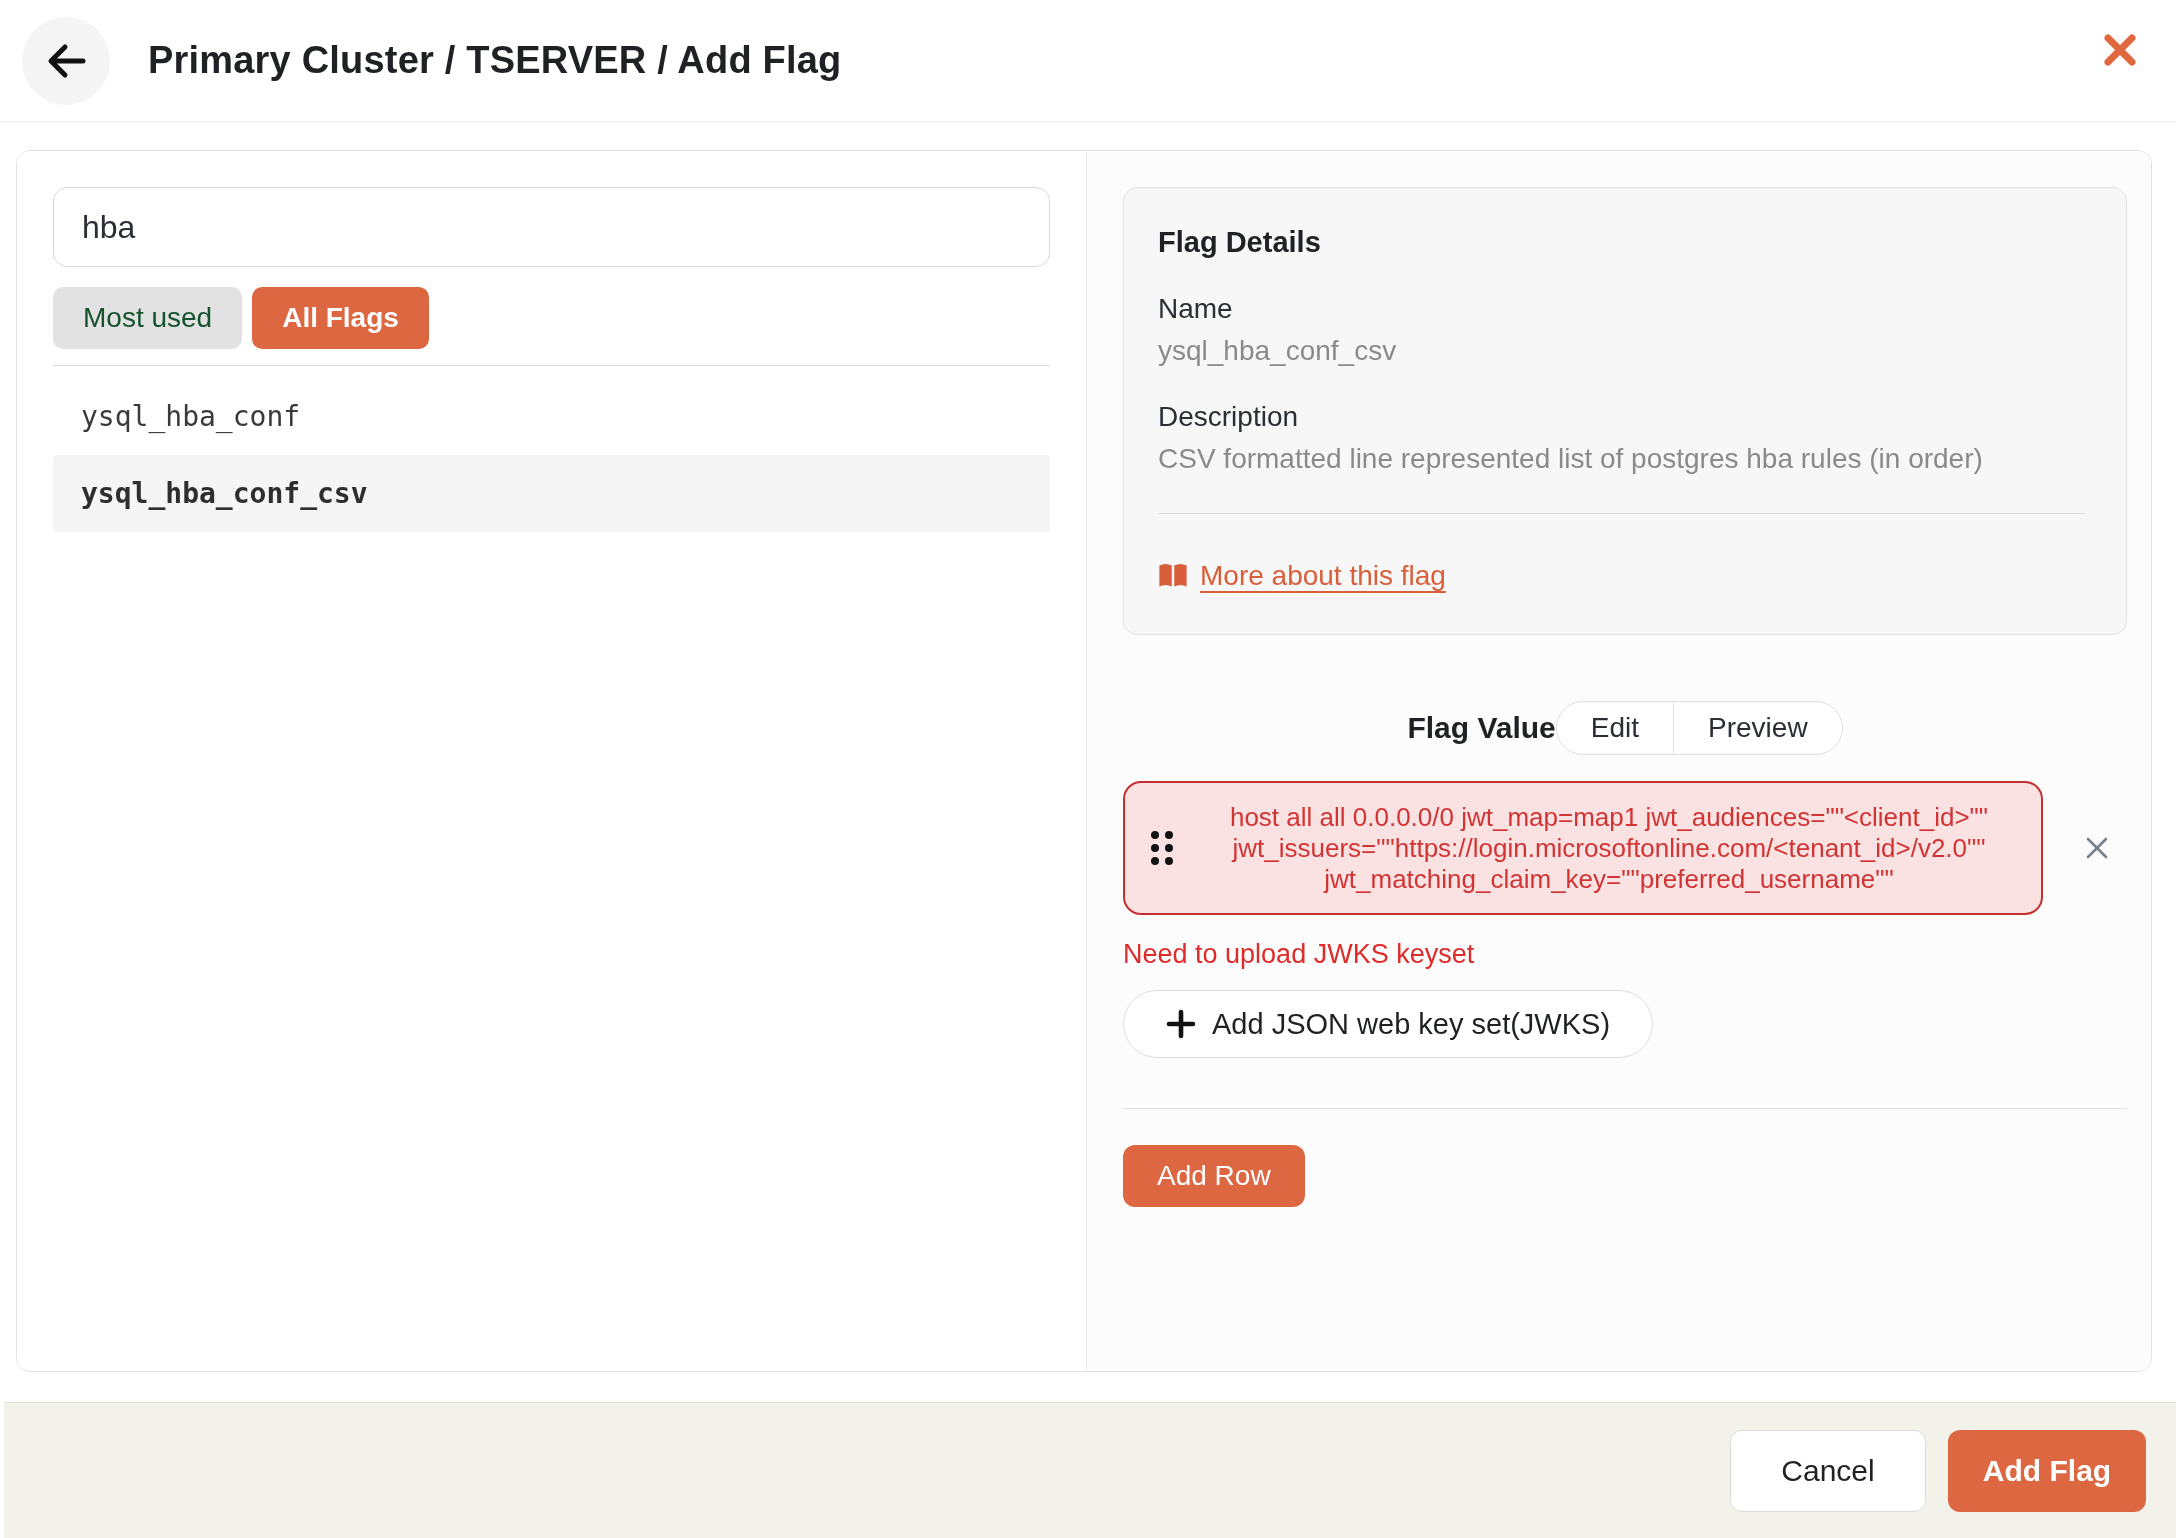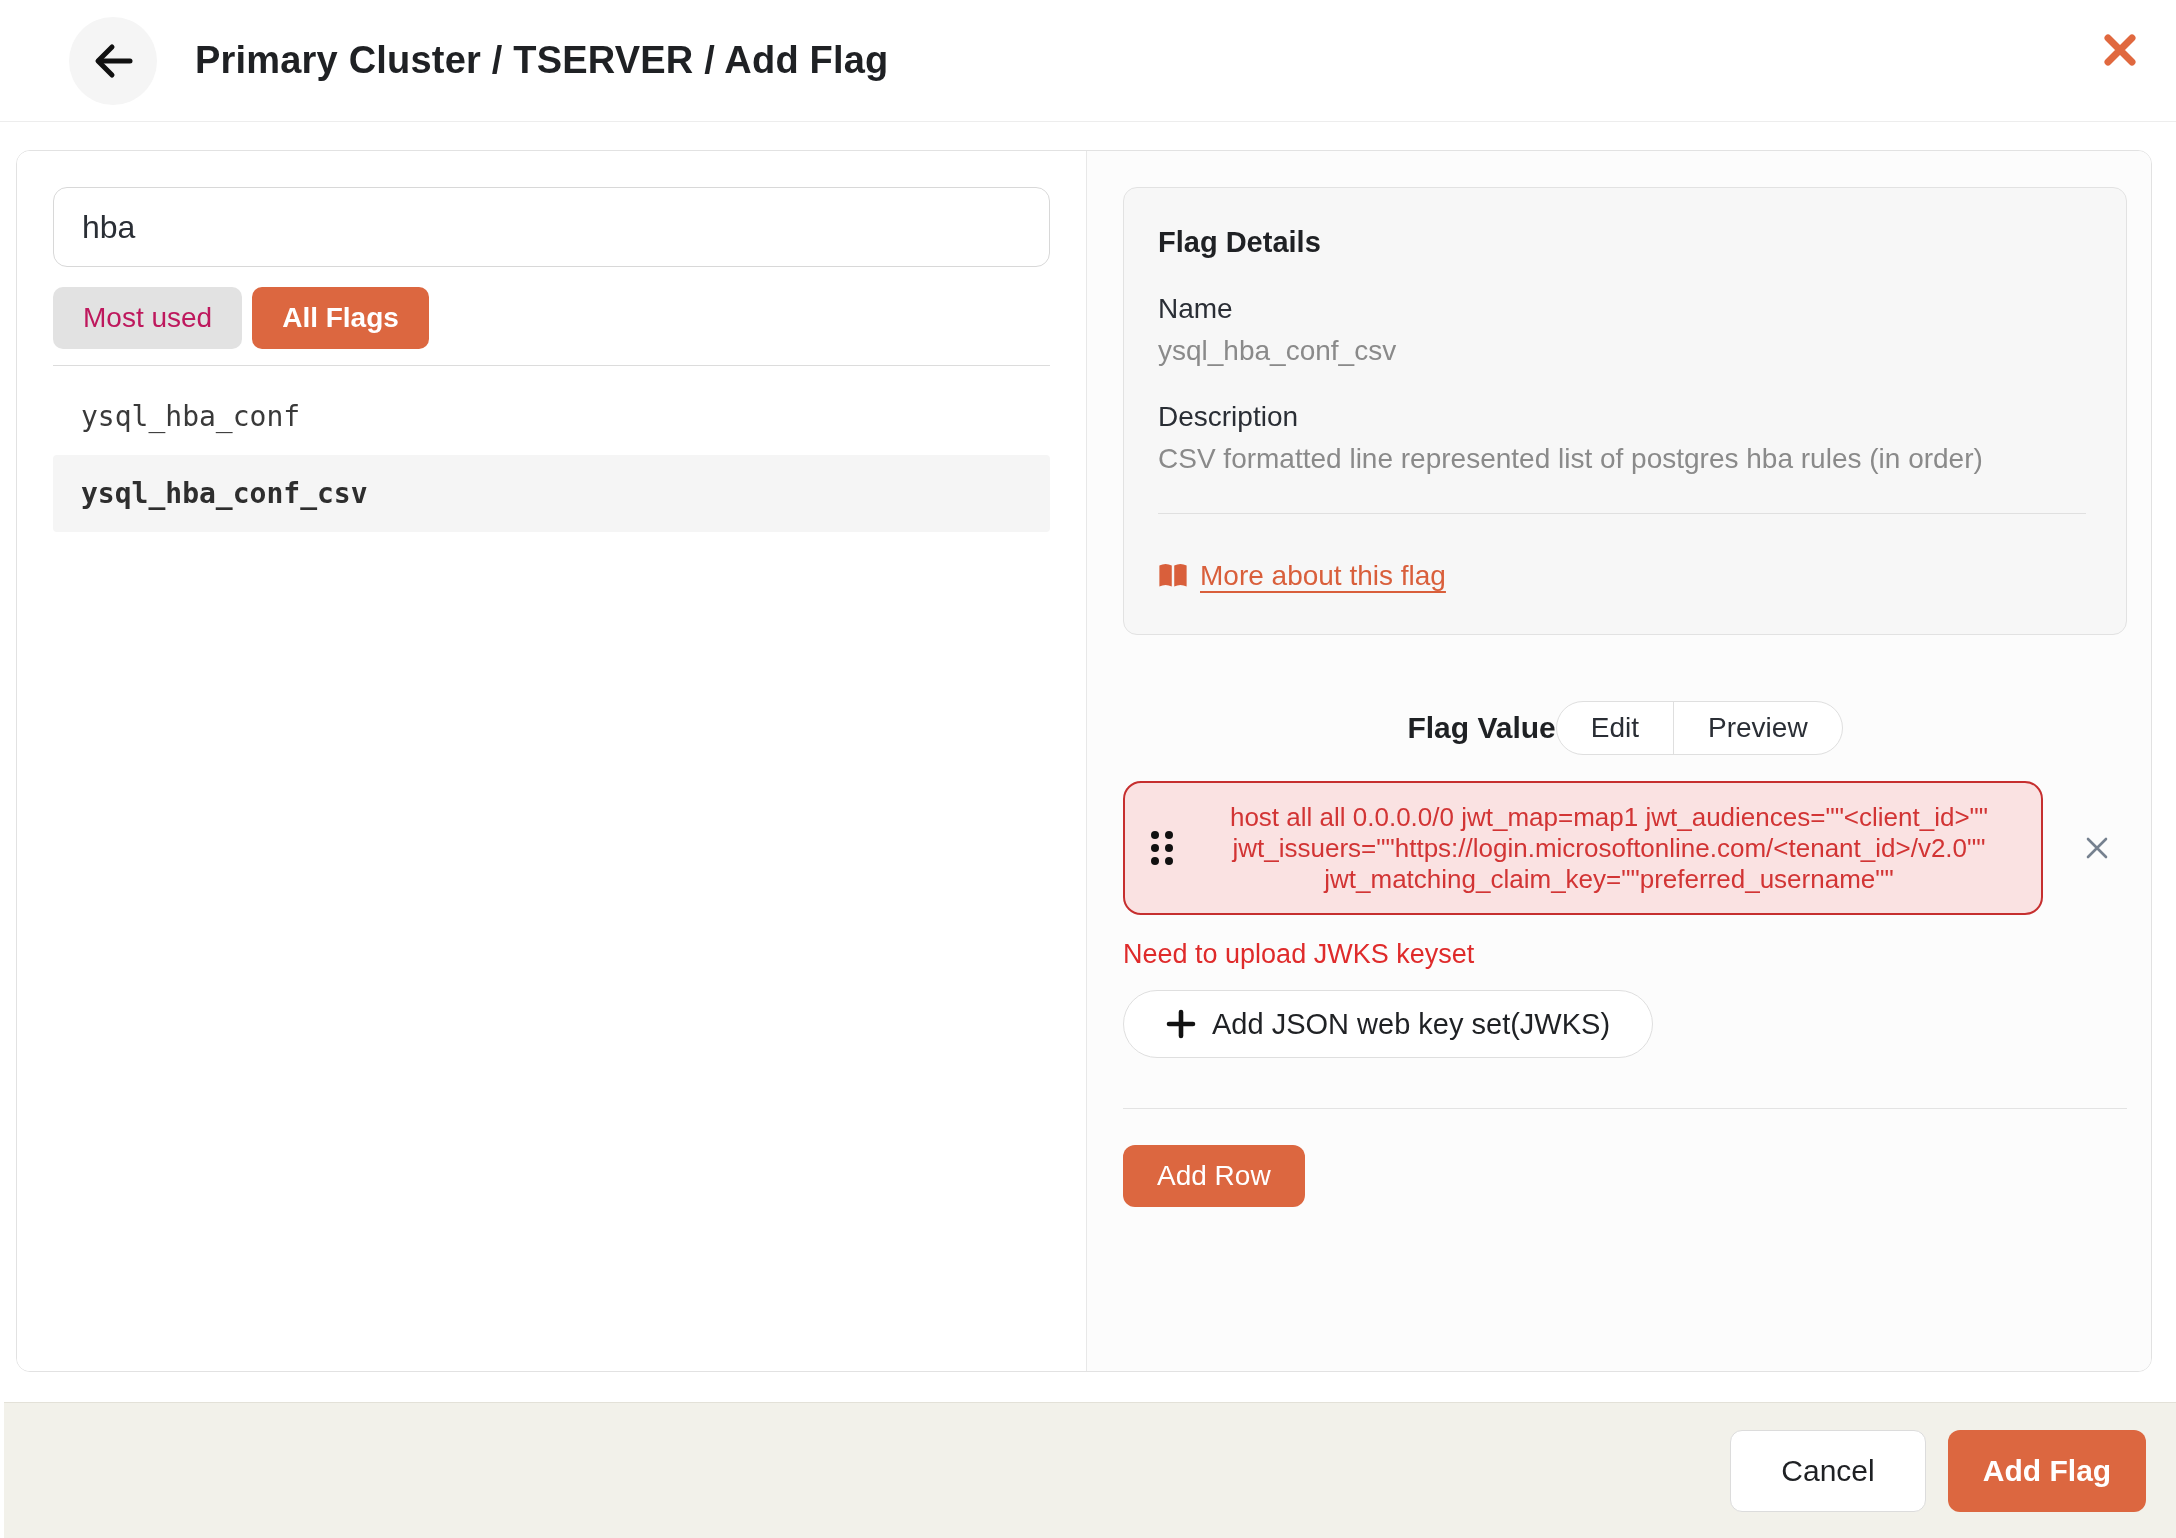--- a/index.html
+++ b/index.html
@@ -9,21 +9,21 @@
     background: #ffffff;
     font-family: "Liberation Sans", sans-serif;
     color: #232329;
     overflow: hidden;
   }
 
   
   .topbar {
     position: absolute; left: 0; top: 0; right: 0; height: 122px;
     background: #ffffff; border-bottom: 1px solid #ededed;
-    display: flex; align-items: center; padding-left: 47px;
+    display: flex; align-items: center;
   }
   .back-btn {
     width: 88px; height: 88px; border-radius: 50%;
     background: #f5f5f5; border: none; cursor: pointer;
     margin-left: 22px; display: flex; align-items: center; justify-content: center;
   }
   .topbar-title {
     margin-left: 38px; font-size: 38px; font-weight: 700; color: #1f2124;
     letter-spacing: 0.2px;
   }
@@ -47,21 +47,21 @@
   .search-input {
     width: 100%; height: 80px; border: 1.5px solid #d8d8d8; border-radius: 14px;
     font-family: "Liberation Sans", sans-serif;
     font-size: 32px; color: #2a2e35; padding: 0 28px; outline: none; background: #fff;
   }
   .filter-row { margin-top: 20px; display: flex; gap: 10px; }
   .filter-btn {
     height: 62px; border: none; border-radius: 10px; padding: 0 30px;
     font-family: "Liberation Sans", sans-serif; font-size: 28px; cursor: pointer;
   }
-  .filter-btn.inactive { background: #e2e2e2; color: #be185d; }
+  .filter-btn.inactive { background: #e2e2e2; color: #14532d; }
   .filter-btn.active   { background: #dc6740; color: #ffffff; font-weight: 700; }
   .list-divider { margin-top: 16px; border-top: 1px solid #dcdcdc; }
   .flag-list { margin-top: 12px; }
   .flag-item {
     height: 77px; display: flex; align-items: center; padding: 0 28px;
     font-family: "DejaVu Sans Mono", monospace; font-size: 28px; color: #3a3a3a;
     border-radius: 4px; cursor: pointer;
   }
   .flag-item.selected { background: #f5f5f5; font-weight: 700; color: #2e2e2e; }
 

